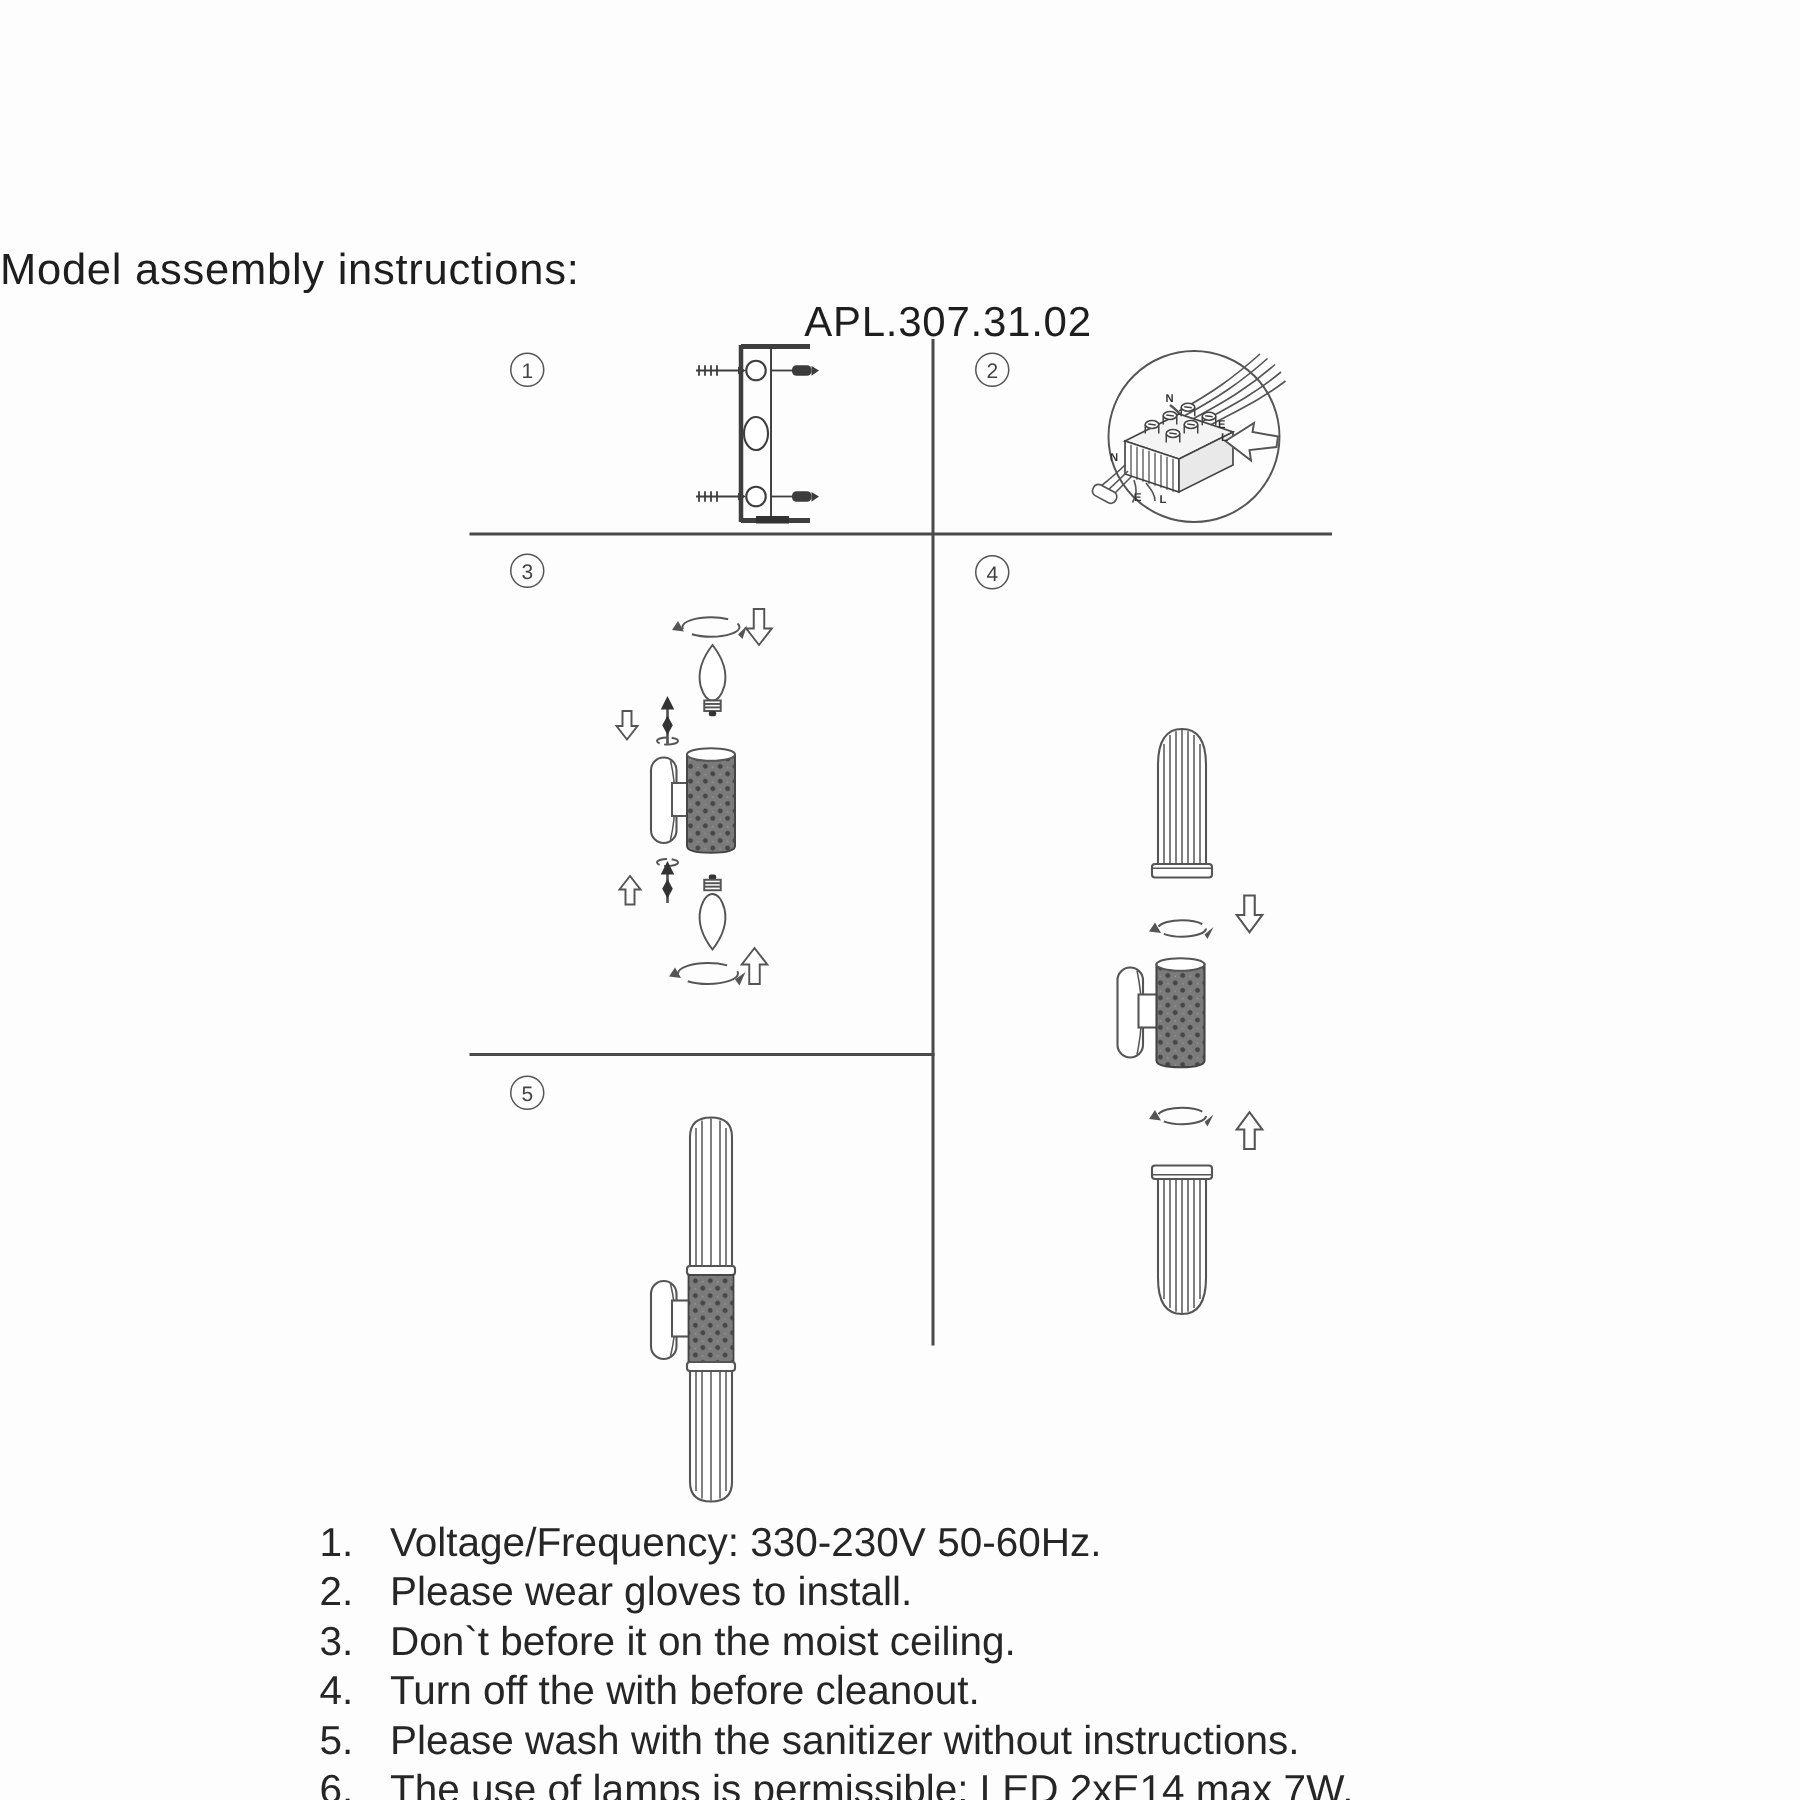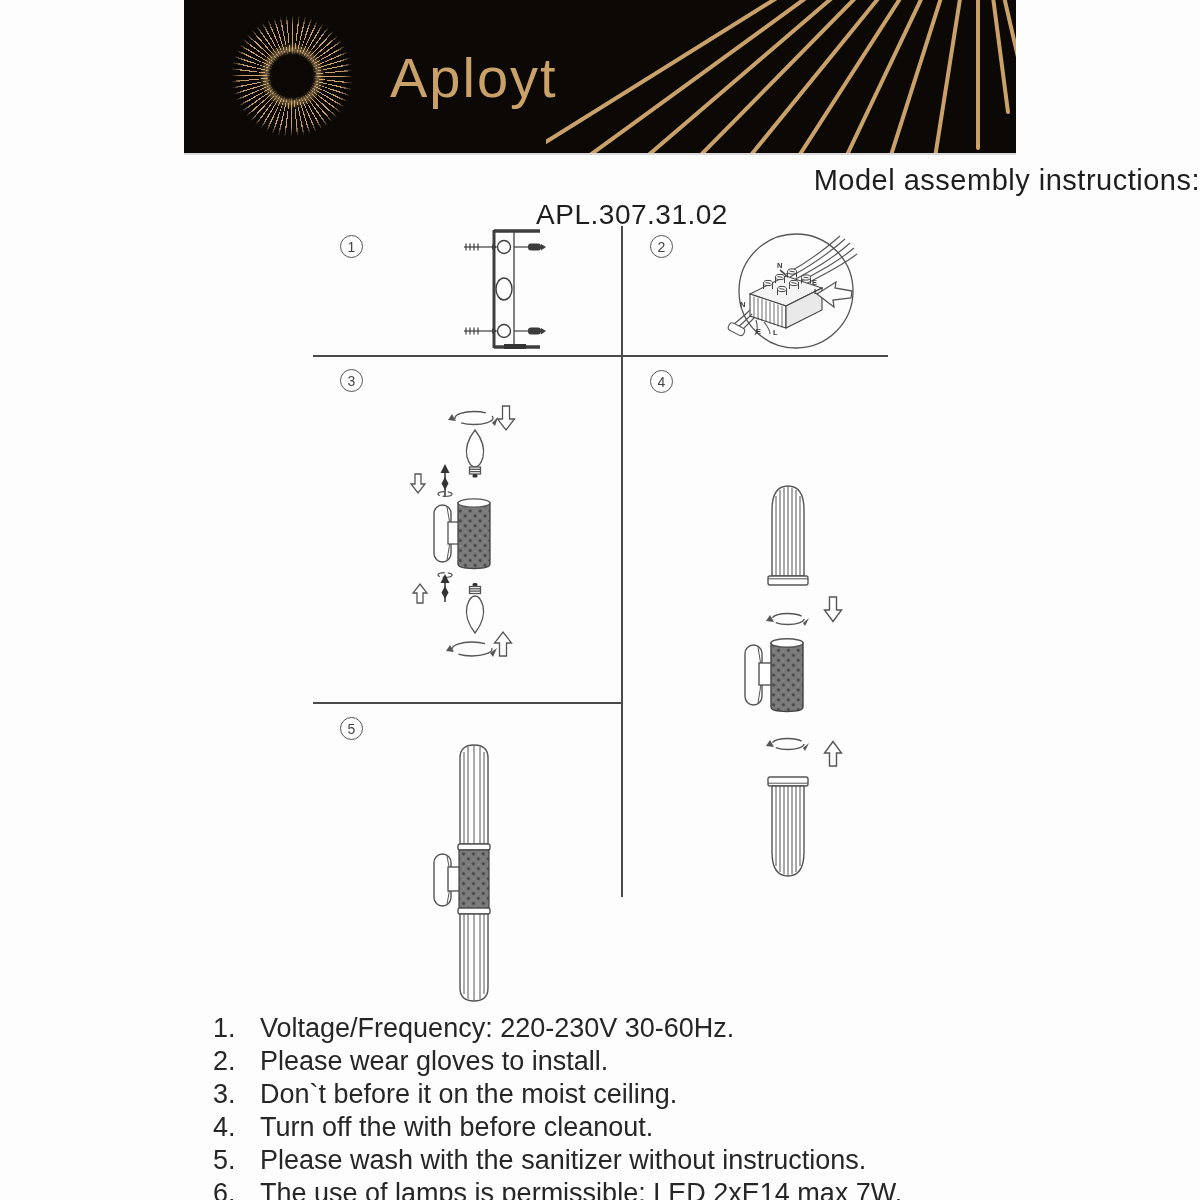--- a/index.html
+++ b/index.html
@@ -13,21 +13,21 @@
     background-image:
       radial-gradient(circle at 50% 50%, #0b0805 0 21px, rgba(11,8,5,0) 26px),
       radial-gradient(circle at 50% 50%, rgba(228,190,130,0) 0 20px, rgba(228,190,130,.55) 25px, rgba(228,190,130,0) 33px),
       radial-gradient(circle at 50% 50%, rgba(11,8,5,0) 0 50px, #0b0805 61px),
       repeating-conic-gradient(from 0deg at 50% 50%, #c9a169 0deg 1.4deg, rgba(11,8,5,0) 1.4deg 6deg);}
   .brand{position:absolute;left:206px;top:50%;transform:translateY(-50%);
          font-size:56px;letter-spacing:2px;color:#c9a169;font-weight:400;}
   .rays{position:absolute;right:0;top:0;}
 
   
-  .title{position:absolute;left:0;top:164px;width:1200px;text-align:right;
+  .title{position:absolute;left:0;top:164px;width:1200px;text-align:left;
          font-size:29px;color:#1e1e1e;letter-spacing:.5px;}
   .model{position:absolute;left:0;top:199px;width:1200px;text-align:center;
          font-size:28px;color:#1e1e1e;letter-spacing:.5px;margin-left:32px;}
 
   
   .divider{position:absolute;background:#4a4a4a;}
   .v1{left:621px;top:226px;width:2px;height:671px;}
   .h1{left:313px;top:355px;width:575px;height:2px;}
   .h2{left:313px;top:702px;width:310px;height:2px;}
 
@@ -52,40 +52,20 @@
   <svg width="0" height="0" style="position:absolute" aria-hidden="true">
     <defs>
       <pattern id="tex" width="7" height="7" patternUnits="userSpaceOnUse" patternTransform="rotate(45)">
         <rect width="7" height="7" fill="#7b7b7b"></rect>
         <circle cx="3.5" cy="3.5" r="1.6" fill="#454545"></circle>
         <circle cx="0" cy="0" r="1" fill="#9d9d9d"></circle>
       </pattern>
     </defs>
   </svg>
 
-  <div class="banner">
-    <div class="starburst"></div>
-    <div class="brand">Aployt</div>
-    <svg class="rays" width="470" height="153" viewBox="0 0 470 153">
-      <g stroke="#c9a169" stroke-width="4" stroke-linecap="round" fill="none">
-        <line x1="372" y1="-90" x2="-10" y2="148"></line>
-        <line x1="378" y1="-88" x2="40" y2="158"></line>
-        <line x1="384" y1="-86" x2="92" y2="164"></line>
-        <line x1="390" y1="-84" x2="142" y2="168"></line>
-        <line x1="396" y1="-80" x2="192" y2="171"></line>
-        <line x1="402" y1="-76" x2="242" y2="173"></line>
-        <line x1="408" y1="-70" x2="292" y2="174"></line>
-        <line x1="414" y1="-62" x2="340" y2="171"></line>
-        <line x1="422" y1="-52" x2="388" y2="164"></line>
-        <line x1="432" y1="-40" x2="432" y2="148"></line>
-        <line x1="444" y1="-26" x2="462" y2="112"></line>
-        <line x1="456" y1="-12" x2="474" y2="66"></line>
-      </g>
-    </svg>
-  </div>
 
   <div class="title">Model assembly instructions:</div>
   <div class="model">APL.307.31.02</div>
 
   <div class="divider v1"></div>
   <div class="divider h1"></div>
   <div class="divider h2"></div>
 
   <div class="badge" style="left:340px;top:235px">
       <span>1</span>
@@ -345,21 +325,21 @@
         <line x1="50" y1="174" x2="50" y2="260.5"></line>
           <line x1="56" y1="174" x2="56" y2="259"></line>
         <line x1="60" y1="174" x2="60" y2="254"></line>
       </g>
     </g>
   </svg>
 
   <div class="notes">
     <div class="note-row">
       <span class="note-num">1.</span>
-      <span class="note-text">Voltage/Frequency: 220-230V 30-60Hz.</span>
+      <span class="note-text">Voltage/Frequency: 330-230V 50-60Hz.</span>
     </div>
     <div class="note-row">
       <span class="note-num">2.</span>
       <span class="note-text">Please wear gloves to install.</span>
     </div>
     <div class="note-row">
       <span class="note-num">3.</span>
       <span class="note-text">Don`t before it on the moist ceiling.</span>
     </div>
     <div class="note-row">

